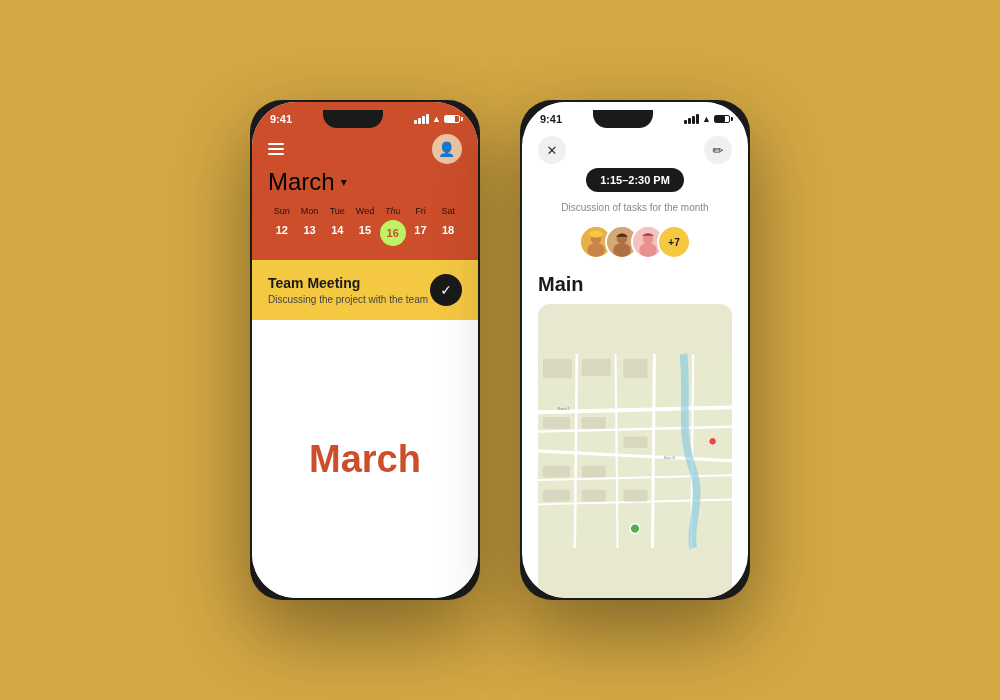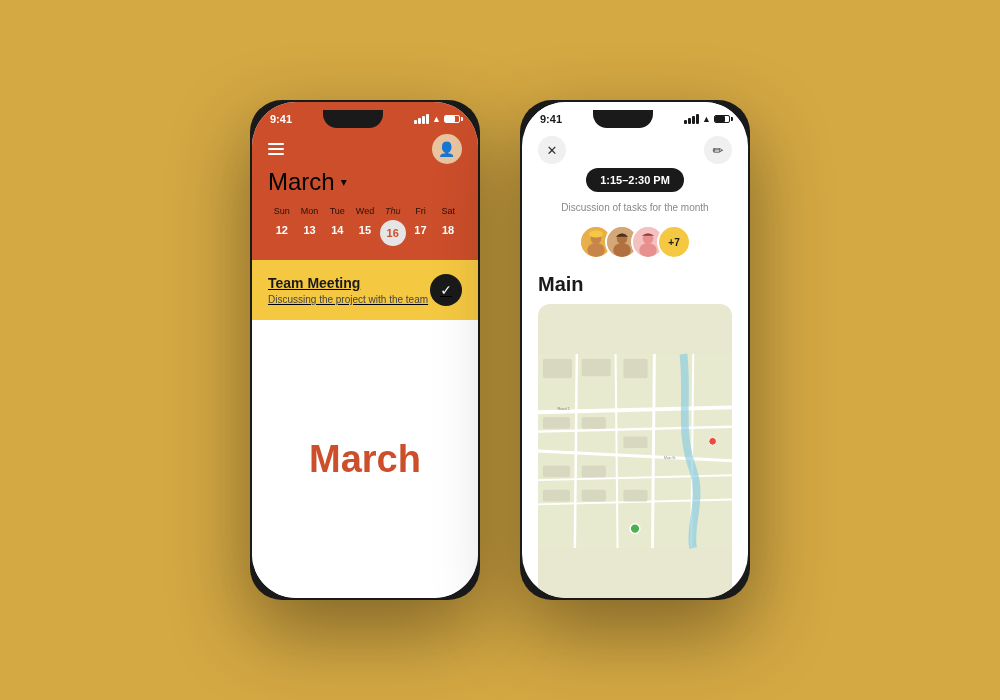--- a/index.html
+++ b/index.html
@@ -61,21 +61,21 @@
     .calendar-header {
       display: grid; grid-template-columns: repeat(7, 1fr);
       text-align: center; font-size: 9px; opacity: 0.8; margin-bottom: 4px;
     }
     .calendar-days {
       display: grid; grid-template-columns: repeat(7, 1fr);
       text-align: center; font-size: 11px; font-weight: 600;
     }
     .cal-day { padding: 4px 2px; }
     .cal-day.active {
-      background: #e5e5e5; color: #CC4E2A;
+      background: #bef264; color: #CC4E2A;
       border-radius: 50%; width: 26px; height: 26px;
       display: flex; align-items: center; justify-content: center;
       margin: 0 auto; font-weight: 700;
     }
     .meeting-card {
       background: #F5C842;
       padding: 14px 16px;
       display: flex;
       justify-content: space-between;
       align-items: center;
@@ -189,21 +189,21 @@
     .map-svg { width: 100%; height: 100%; }
 
     
     .ph1-screen {
       display: flex;
       flex-direction: column;
       height: 100%;
       background: white;
     }
     .ph1-top { background: #CC4E2A; }
-    .ph1-yellow { background: #b91c1c; text-decoration: underline; }
+    .ph1-yellow { background: #b91c1c; }
     .ph1-white { background: white; flex: 1; border-radius: 26px 26px 0 0; display: flex; align-items: center; justify-content: center; }
   </style>
 </head>
 <body>
 
 <div class="phone phone1">
   <div class="phone-inner">
     <div class="ph1-screen">
 
       <div class="ph1-top">

